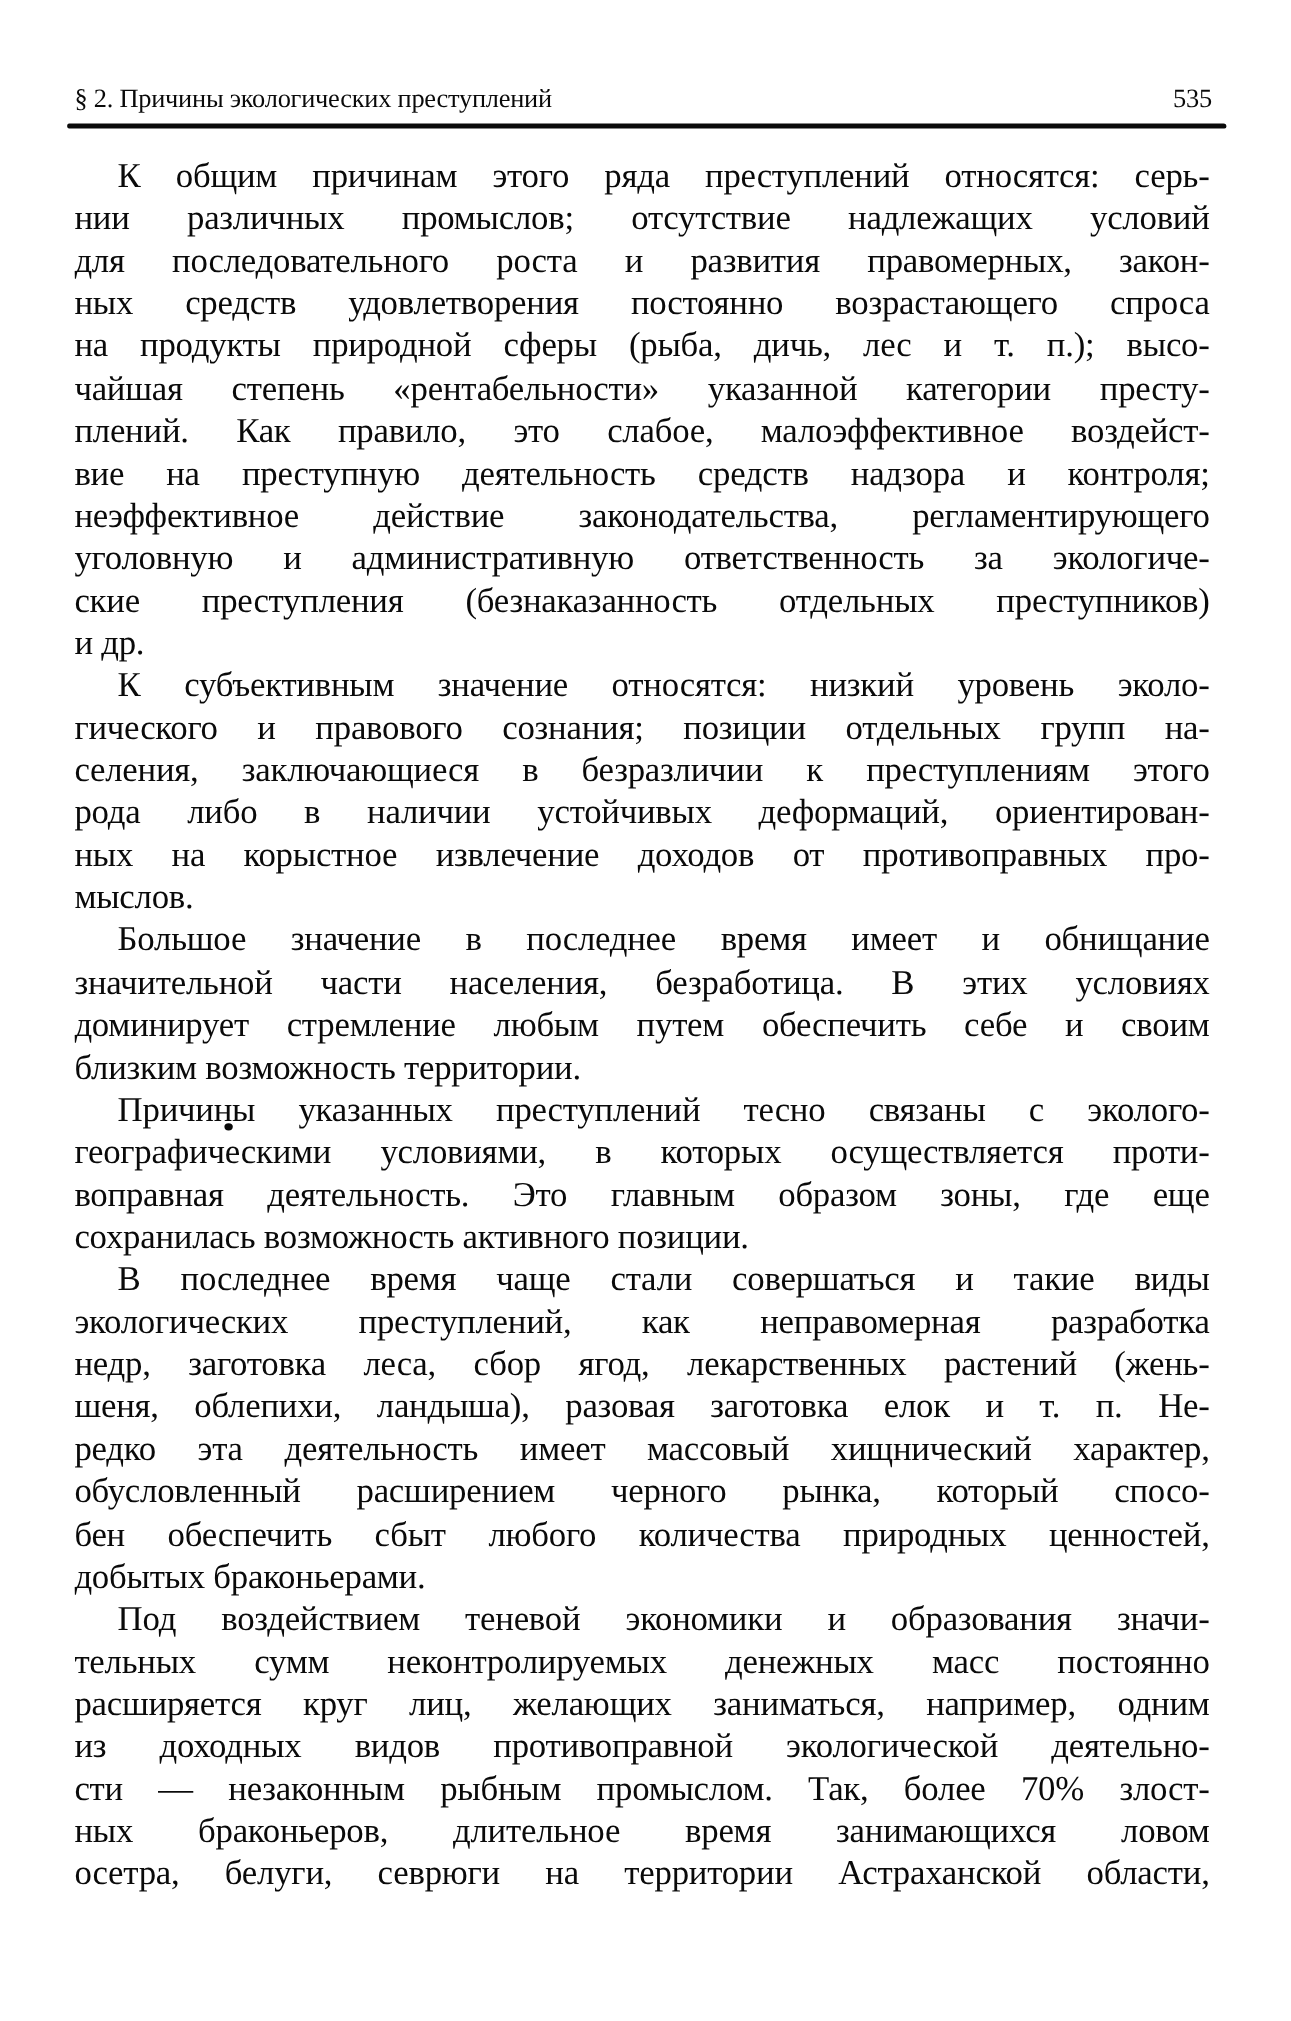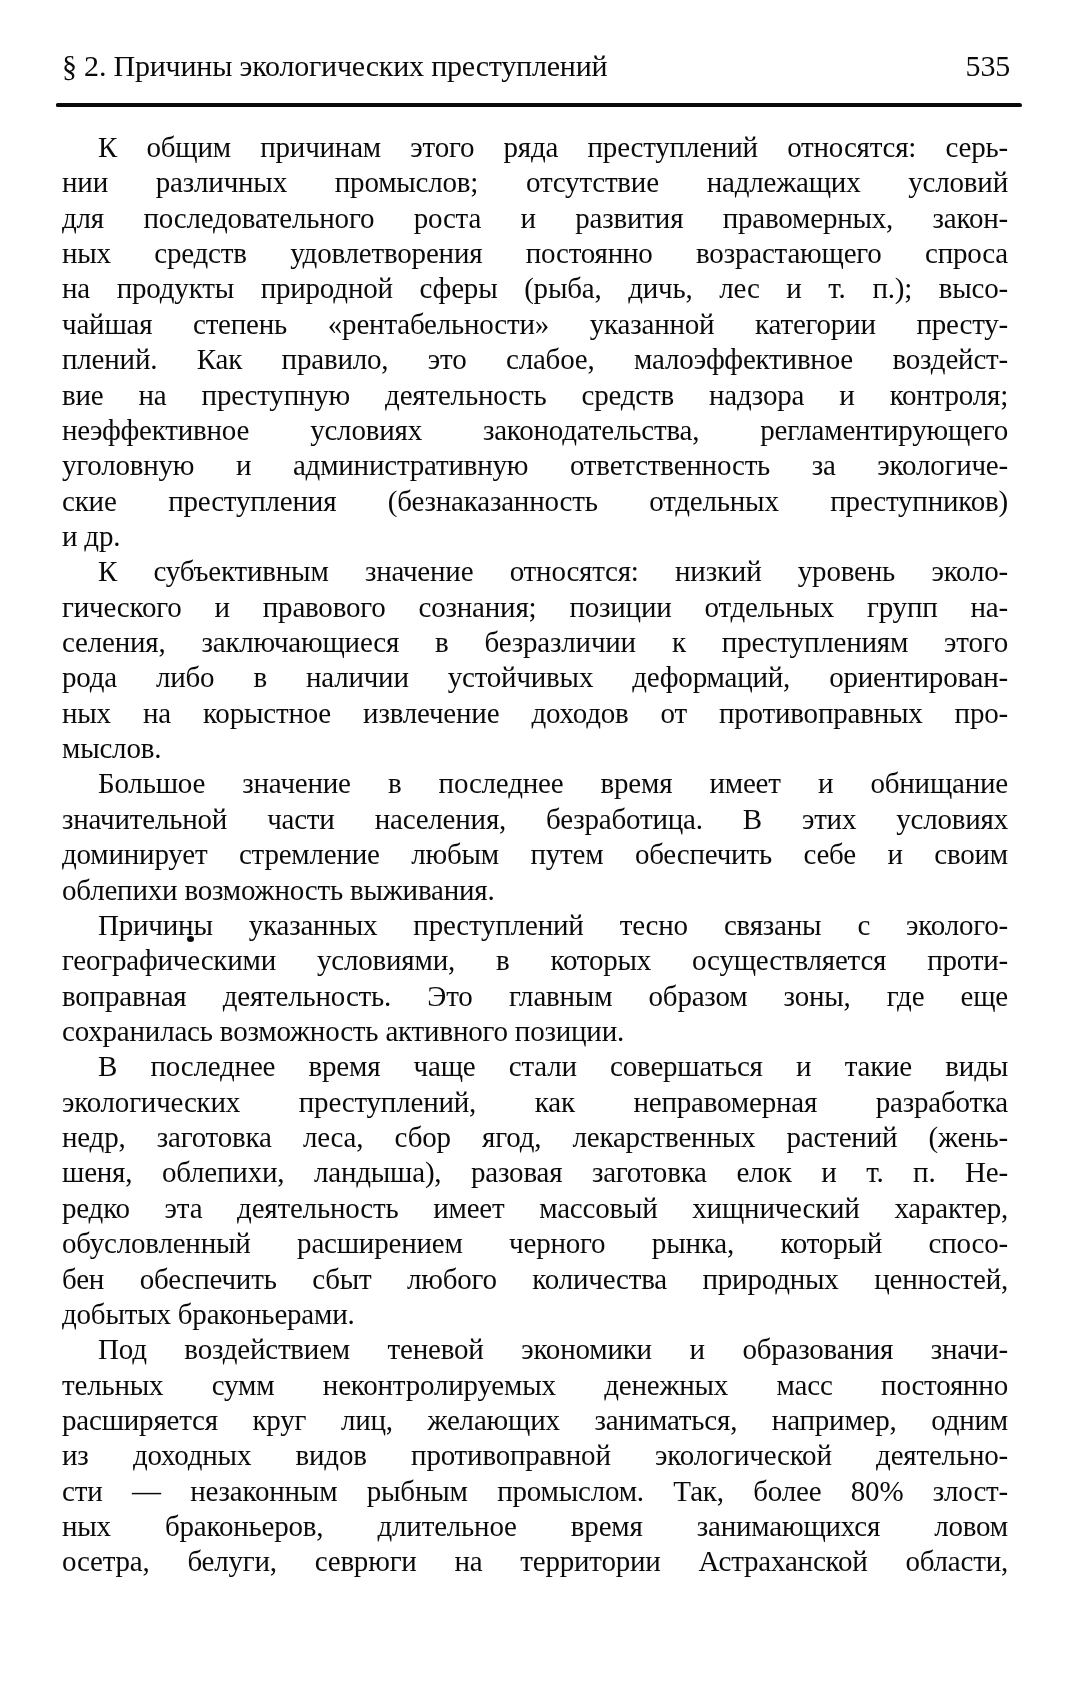--- a/index.html
+++ b/index.html
@@ -11,26 +11,26 @@
     position: relative;
     width: 1076px;
     height: 1684px;
     overflow: hidden;
     font-family: "Liberation Serif", "DejaVu Serif", serif;
     color: #0a0a0a;
   }
   .page-header {
     position: absolute;
     left: 62px;
-    top: 48px;
+    top: 64px;
     width: 948px;
     display: flex;
     justify-content: space-between;
     align-items: flex-start;
-    font-size: 30px;
+    font-size: 22px;
     line-height: 36px;
     letter-spacing: -0.2px;
     white-space: nowrap;
   }
   .header-rule {
     position: absolute;
     left: 56px;
     top: 103px;
     width: 966px;
     height: 4px;
@@ -84,38 +84,38 @@
 <div class="text-block">
     <div class="para">
       <div class="line"><b>К общим причинам этого ряда преступлений</b><span> относятся: серь-</span></div>
       <div class="line"><span>нии различных промыслов; отсутствие надлежащих условий</span></div>
       <div class="line"><span>для последовательного роста и развития правомерных, закон-</span></div>
       <div class="line"><span>ных средств удовлетворения постоянно возрастающего спроса</span></div>
       <div class="line"><span>на продукты природной сферы (рыба, дичь, лес и т. п.); высо-</span></div>
       <div class="line"><span>чайшая степень «рентабельности» указанной категории престу-</span></div>
       <div class="line"><span>плений. Как правило, это слабое, малоэффективное воздейст-</span></div>
       <div class="line"><span>вие на преступную деятельность средств надзора и контроля;</span></div>
-      <div class="line"><span>неэффективное условиях законодательства, регламентирующего</span></div>
+      <div class="line"><span>неэффективное действие законодательства, регламентирующего</span></div>
       <div class="line"><span>уголовную и административную ответственность за экологиче-</span></div>
       <div class="line"><span>ские преступления (безнаказанность отдельных преступников)</span></div>
       <div class="line no-just"><span>и др.</span></div>
     </div>
     <div class="para">
       <div class="line"><span>К </span><b>субъективным значение</b><span> относятся: низкий уровень эколо-</span></div>
       <div class="line"><span>гического и правового сознания; позиции отдельных групп на-</span></div>
       <div class="line"><span>селения, заключающиеся в безразличии к преступлениям этого</span></div>
       <div class="line"><span>рода либо в наличии устойчивых деформаций, ориентирован-</span></div>
       <div class="line"><span>ных на корыстное извлечение доходов от противоправных про-</span></div>
       <div class="line no-just"><span>мыслов.</span></div>
     </div>
     <div class="para">
       <div class="line"><span>Большое значение в последнее время имеет и обнищание</span></div>
       <div class="line"><span>значительной части населения, безработица. В этих условиях</span></div>
       <div class="line"><span>доминирует стремление любым путем обеспечить себе и своим</span></div>
-      <div class="line no-just"><span>облепихи возможность выживания.</span></div>
+      <div class="line no-just"><span>близким возможность территории.</span></div>
     </div>
     <div class="para">
       <div class="line"><span>Причины указанных преступлений тесно связаны с эколого-</span></div>
       <div class="line"><span>географическими условиями, в которых осуществляется проти-</span></div>
       <div class="line"><span>воправная деятельность. Это главным образом зоны, где еще</span></div>
       <div class="line no-just"><span>сохранилась возможность активного позиции.</span></div>
     </div>
     <div class="para">
       <div class="line"><span>В последнее время чаще стали совершаться и такие виды</span></div>
       <div class="line"><span>экологических преступлений, как неправомерная разработка</span></div>
@@ -124,19 +124,19 @@
       <div class="line"><span>редко эта деятельность имеет массовый хищнический характер,</span></div>
       <div class="line"><span>обусловленный расширением черного рынка, который спосо-</span></div>
       <div class="line"><span>бен обеспечить сбыт любого количества природных ценностей,</span></div>
       <div class="line no-just"><span>добытых браконьерами.</span></div>
     </div>
     <div class="para">
       <div class="line"><span>Под воздействием теневой экономики и образования значи-</span></div>
       <div class="line"><span>тельных сумм неконтролируемых денежных масс постоянно</span></div>
       <div class="line"><span>расширяется круг лиц, желающих заниматься, например, одним</span></div>
       <div class="line"><span>из доходных видов противоправной экологической деятельно-</span></div>
-      <div class="line"><span>сти — незаконным рыбным промыслом. Так, более 80% злост-</span></div>
+      <div class="line"><span>сти — незаконным рыбным промыслом. Так, более 70% злост-</span></div>
       <div class="line"><span>ных браконьеров, длительное время занимающихся ловом</span></div>
       <div class="line"><span>осетра, белуги, севрюги на территории Астраханской области,</span></div>
     </div>
   </div>
 
 <div class="ink-speck"></div>
 
 </body></html>

